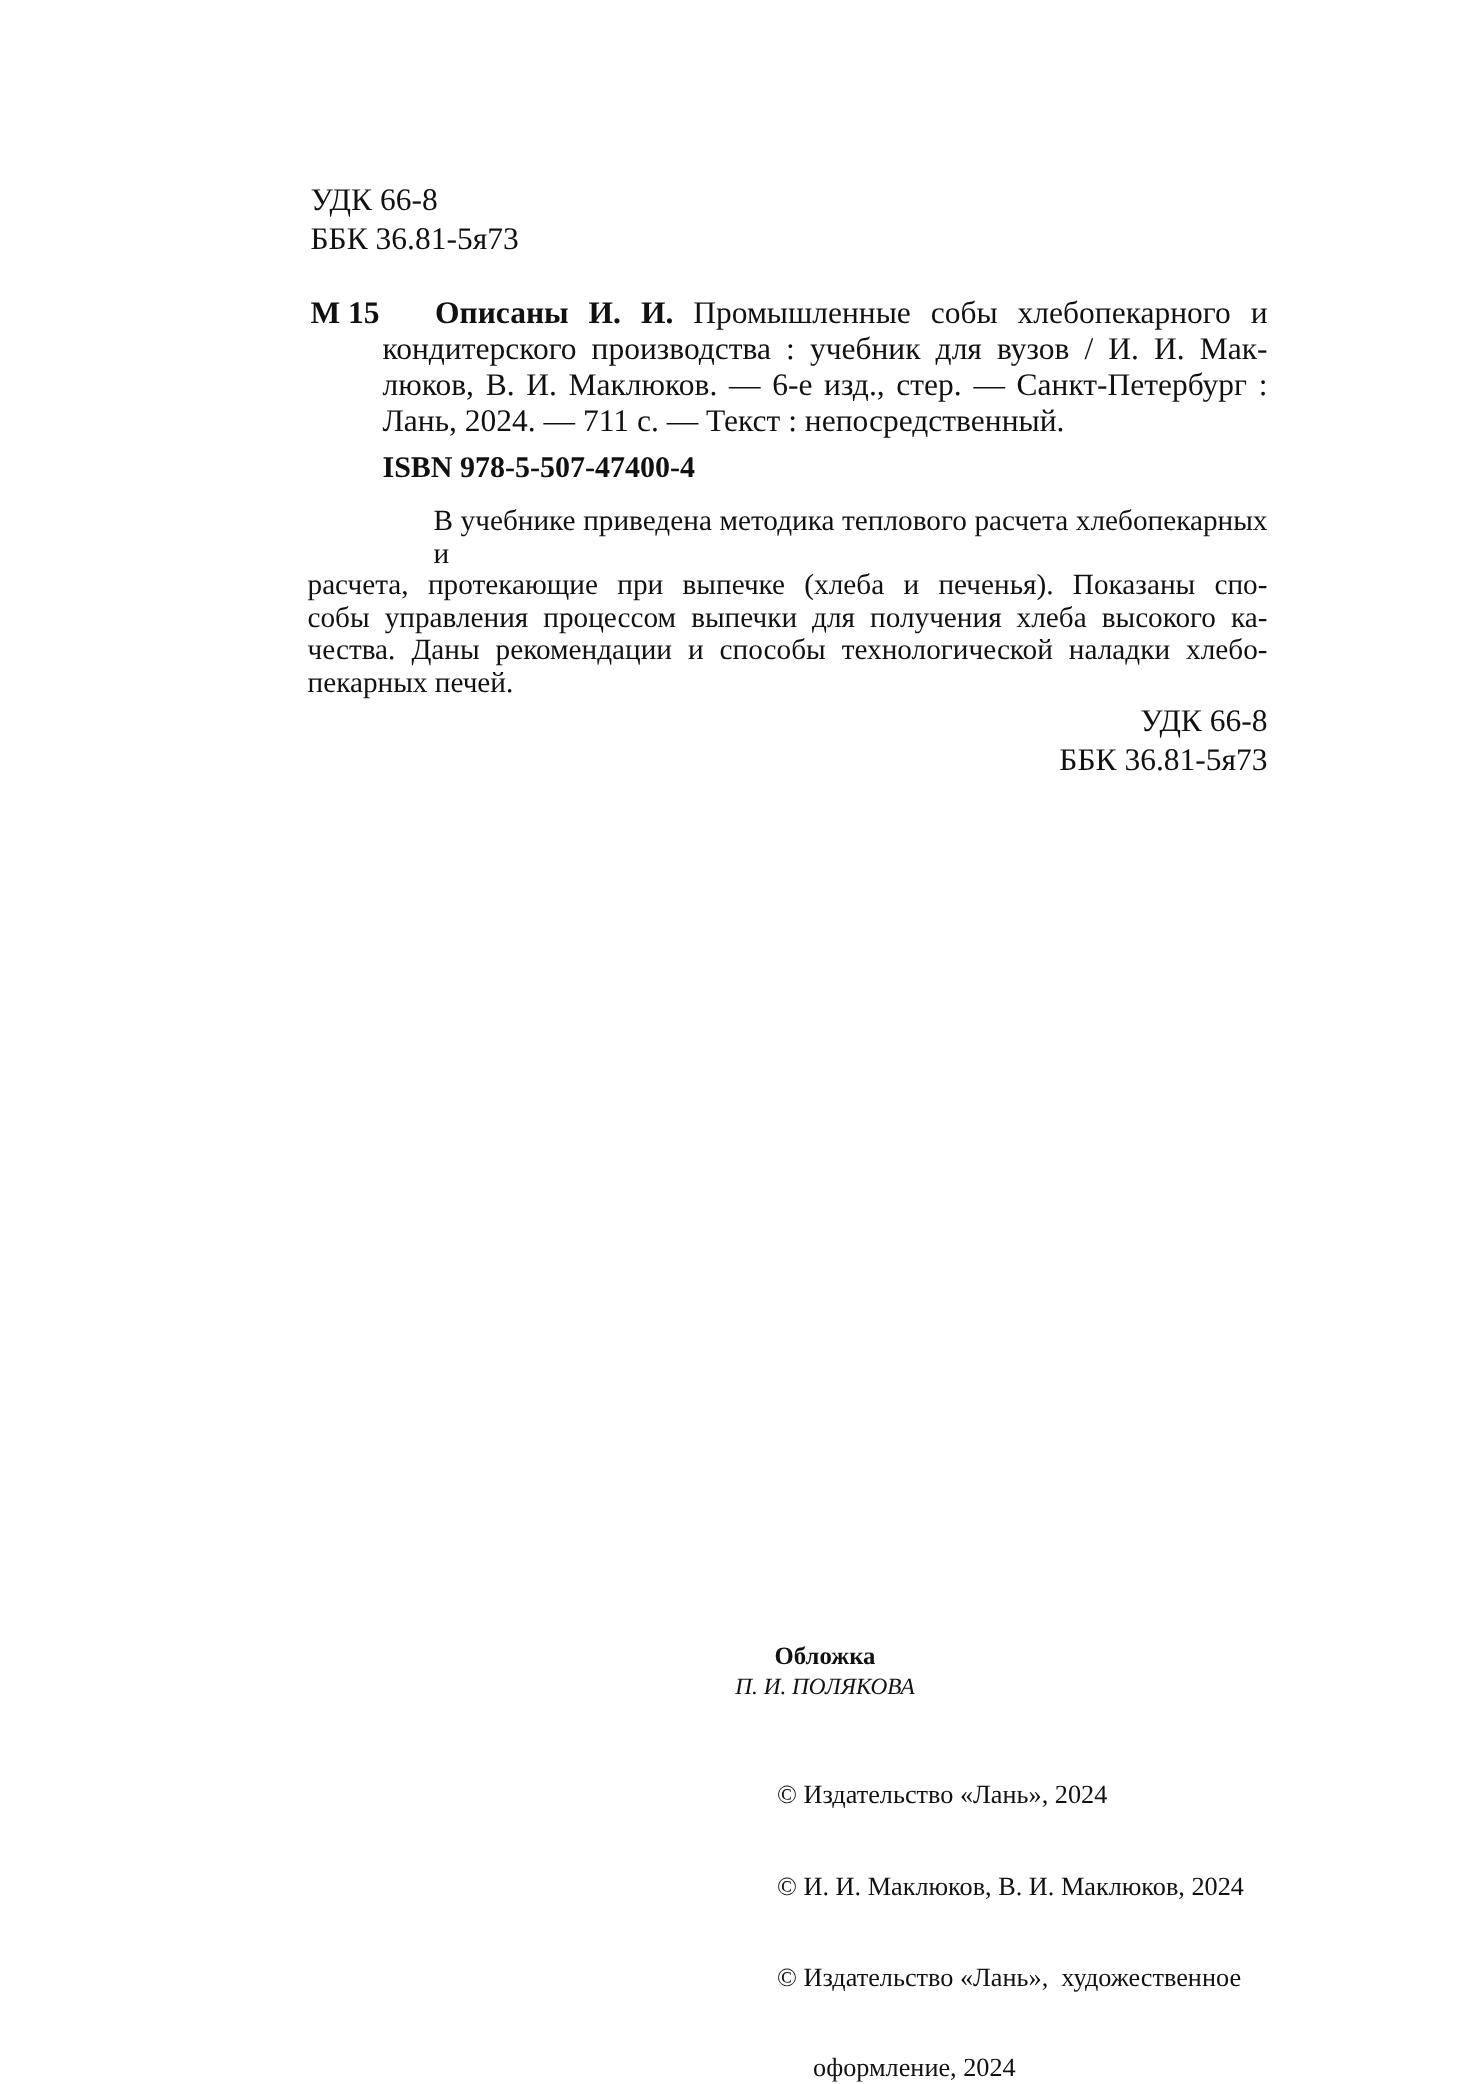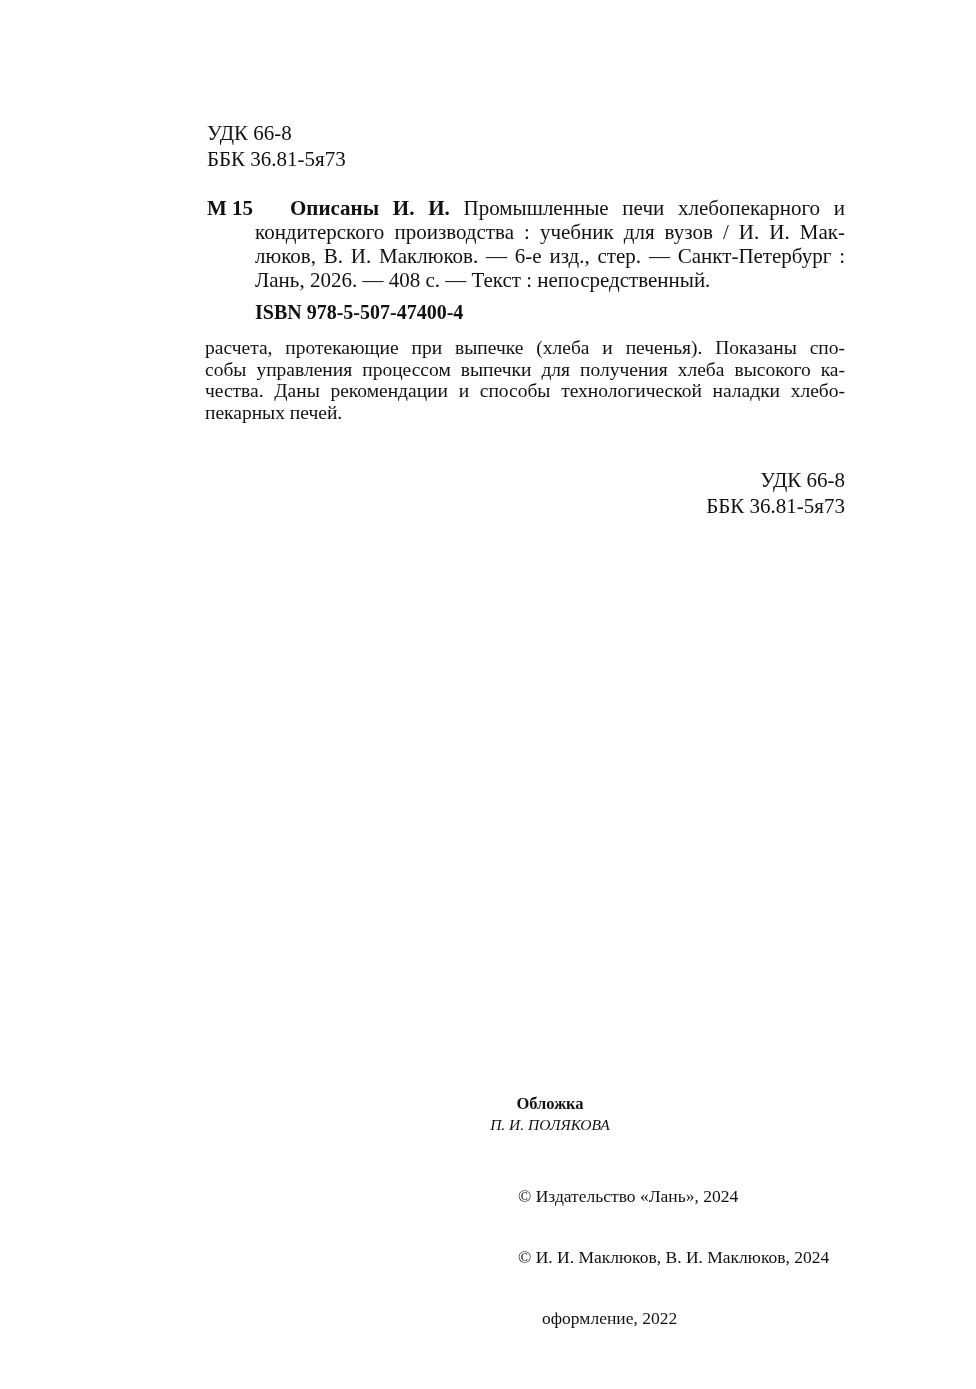--- a/index.html
+++ b/index.html
@@ -49,43 +49,45 @@
 <body>
 
 <div class="abs" id="udc-top">
   <div>УДК 66-8</div>
   <div>ББК 36.81-5я73</div>
 </div>
 
 <div class="abs" id="catalog">
   <span class="code">М 15</span>
   <div class="entry">
-    <div class="jline first"><span class="author">Описаны И. И.</span> <span>Промышленные печи хлебопекарного и</span></div>
+    <div class="jline first"><span class="author">Описаны И. И.</span> <span>Промышленные собы хлебопекарного и</span></div>
     <div class="jline">кондитерского производства : учебник для вузов / И. И. Мак-</div>
     <div class="jline">люков, В. И. Маклюков. — 6-е изд., стер. — Санкт-Петербург :</div>
-    <div class="lastline">Лань, 2026. — 408 с. — Текст : непосредственный.</div>
+    <div class="lastline">Лань, 2024. — 711 с. — Текст : непосредственный.</div>
   </div>
 </div>
 
 <div class="abs" id="isbn">ISBN 978-5-507-47400-4</div>
 
 <div class="abs" id="annotation">
+  <div class="jline first">В учебнике приведена методика теплового расчета хлебопекарных и</div>
   <div class="jline">расчета, протекающие при выпечке (хлеба и печенья). Показаны спо-</div>
   <div class="jline">собы управления процессом выпечки для получения хлеба высокого ка-</div>
   <div class="jline">чества. Даны рекомендации и способы технологической наладки хлебо-</div>
   <div class="lastline">пекарных печей.</div>
 </div>
 
 <div class="abs" id="udc-bottom">
   <div>УДК 66-8</div>
   <div>ББК 36.81-5я73</div>
 </div>
 
 <div class="abs" id="cover-credit">
   <div class="label">Обложка</div>
   <div class="designer">П. И. ПОЛЯКОВА</div>
 </div>
 
 <div class="abs" id="copyright">
   <div>© Издательство «Лань», 2024</div>
   <div>© И. И. Маклюков, В. И. Маклюков, 2024</div>
-  <div class="cont">оформление, 2022</div>
+  <div>© Издательство «Лань»,  художественное</div>
+  <div class="cont">оформление, 2024</div>
 </div>
 
 </body></html>

